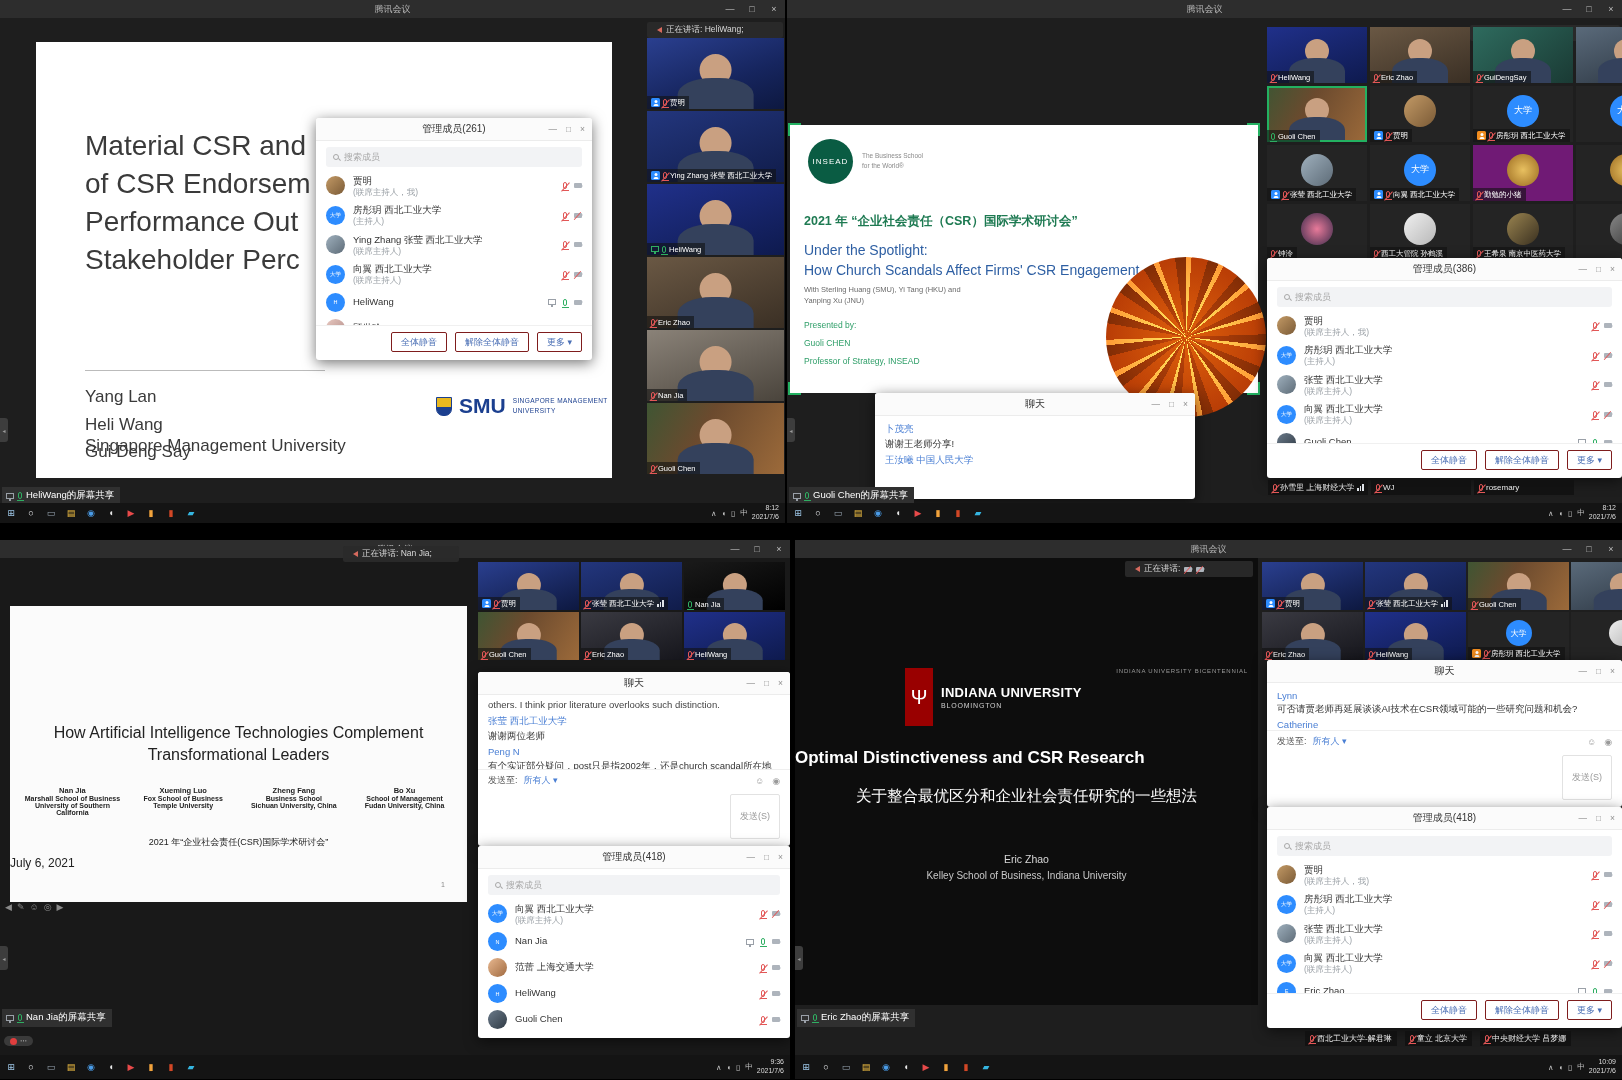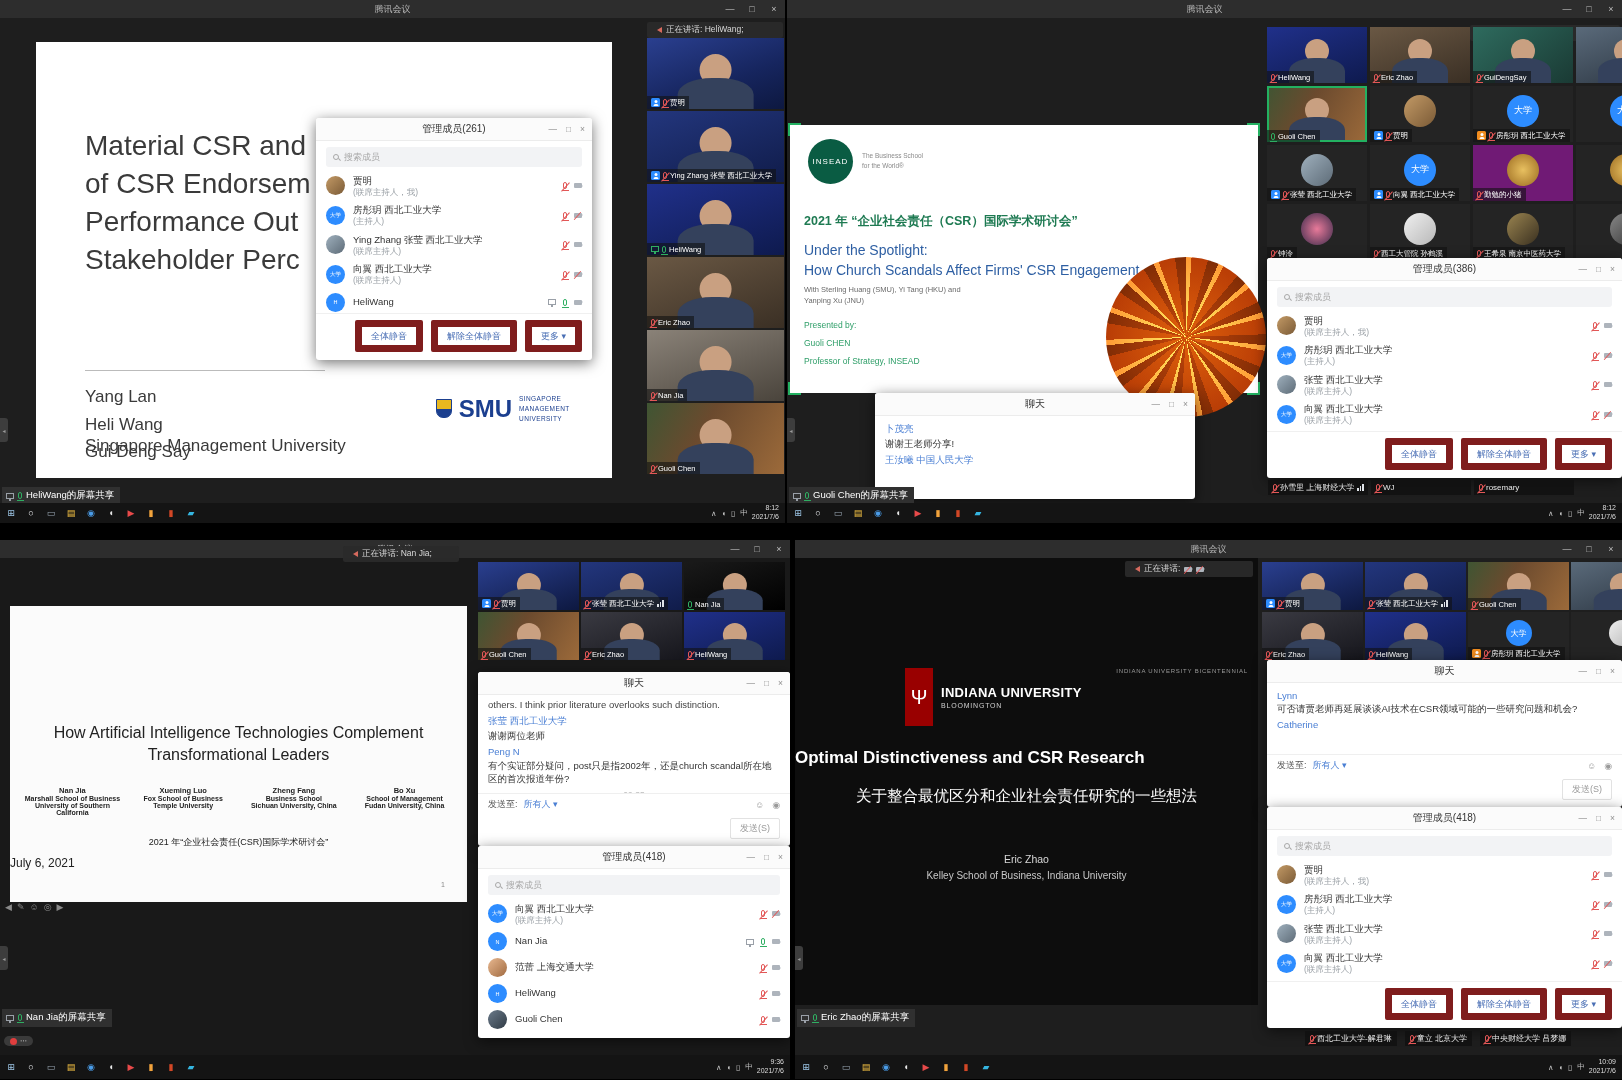--- a/index.html
+++ b/index.html
@@ -63,29 +63,29 @@
   .search-wrap { margin:6px 10px 4px; height:20px; background:#f2f3f5; border-radius:3px; display:flex; align-items:center; gap:5px; padding:0 7px; flex:none; }
   .search-input { border:none; outline:none; background:transparent; font-size:9px; color:#333; width:100%; font-family:inherit; }
   .search-input::placeholder { color:#a8a8a8; }
   .m-list { flex:1; overflow:hidden; }
   .m-row { display:flex; align-items:center; padding:3.5px 10px; gap:8px; }
   .avatar { width:19px; height:19px; border-radius:50%; color:#fff; font-size:5.5px; display:flex; align-items:center; justify-content:center; flex:none; }
   .m-name { font-size:9.5px; color:#333; display:block; line-height:1.3; }
   .m-role { font-size:8.5px; color:#9aa0a6; display:block; line-height:1.2; }
   .m-icons { margin-left:auto; display:flex; gap:7px; align-items:center; }
   .panel-foot { flex:none; display:flex; justify-content:flex-end; gap:8px; padding:6px 10px 8px; border-top:1px solid #f0f0f0; }
-  .foot-btn { font-size:9px; color:#4a6fb5; border:7px solid #7f1d1d; border-radius:2px; padding:2.5px 9px; white-space:nowrap; }
+  .foot-btn { font-size:9px; color:#4a6fb5; border:1px solid #7f1d1d; border-radius:2px; padding:2.5px 9px; white-space:nowrap; }
 
   .chat-body { flex:1; padding:3px 10px; overflow:hidden; font-size:9.5px; }
   .chat-sender { color:#4a7fd4; margin-top:3.5px; }
   .chat-text { color:#333; margin-top:1.5px; line-height:1.4; }
   .chat-center { text-align:center; color:#bdbdbd; font-size:8.5px; margin-top:5px; }
   .chat-foot { flex:none; border-top:1px solid #efefef; padding:4px 10px; display:flex; align-items:center; gap:6px; font-size:9px; color:#555; }
   .chat-send { flex:none; display:flex; justify-content:flex-end; padding:3px 10px 7px; }
-  .send-btn { color:#9a9a9a; font-size:9px; border:1px solid #e2e2e2; border-radius:2px; padding:3px 9px; }
+  .send-btn { color:#9a9a9a; font-size:9px; border:1px solid #e2e2e2; border-radius:2px; padding:15px 9px; }
   .blue { color:#4a7fd4; }
 
   
   .share-label { position:absolute; background:#303030; color:#fff; font-size:9.5px; padding:2px 6px 3px 4px; display:flex; gap:4px; align-items:center; white-space:nowrap; }
   .edge-handle { position:absolute; width:8px; height:24px; background:#3d3d3d; border-radius:0 3px 3px 0; display:flex; align-items:center; justify-content:center; color:#9a9a9a; font-size:6px; }
   .anno-bar { position:absolute; display:flex; gap:5px; color:#8a8a8a; font-size:9px; align-items:center; }
   .rec-chip { position:absolute; display:flex; align-items:center; gap:3px; background:#3a3a3a; border-radius:7px; padding:1px 6px; color:#fff; font-size:7px; }
   .rec-dot { width:7px; height:7px; border-radius:50%; background:#e03e3e; }
   .corner { position:absolute; width:13px; height:13px; border:0 solid #23b161; }
 </style>
@@ -122,21 +122,21 @@
           <div>Yang Lan</div>
 
           <div>Heli Wang</div>
 
           <div>Gui Deng Say</div>
 
       </div>
       <div style="position:absolute;left:49px;top:394px;font-size:17px;color:#3a3a3a">Singapore Management University</div>
       <div style="position:absolute;left:400px;top:352px;display:flex;align-items:center;gap:7px">
         <div style="width:16px;height:19px;background:linear-gradient(180deg,#e8b820 55%,#1b3f8f 55%);border:1px solid #1b3f8f;border-radius:0 0 7px 7px"></div>
-        <div style="font-size:24px;font-weight:bold;color:#1b3f8f">SMU</div>
+        <div style="font-size:21px;font-weight:bold;color:#1b3f8f">SMU</div>
         <div style="font-size:6.5px;color:#1b3f8f;letter-spacing:.4px;line-height:1.5">
           <div>SINGAPORE MANAGEMENT</div>
           <div>UNIVERSITY</div>
         </div>
       </div>
     </div>
     <div class="edge-handle" style="left:0;top:400px">◂</div>
   </div>
 
   <div class="speaking" style="left:647px;top:22px;width:136px">

